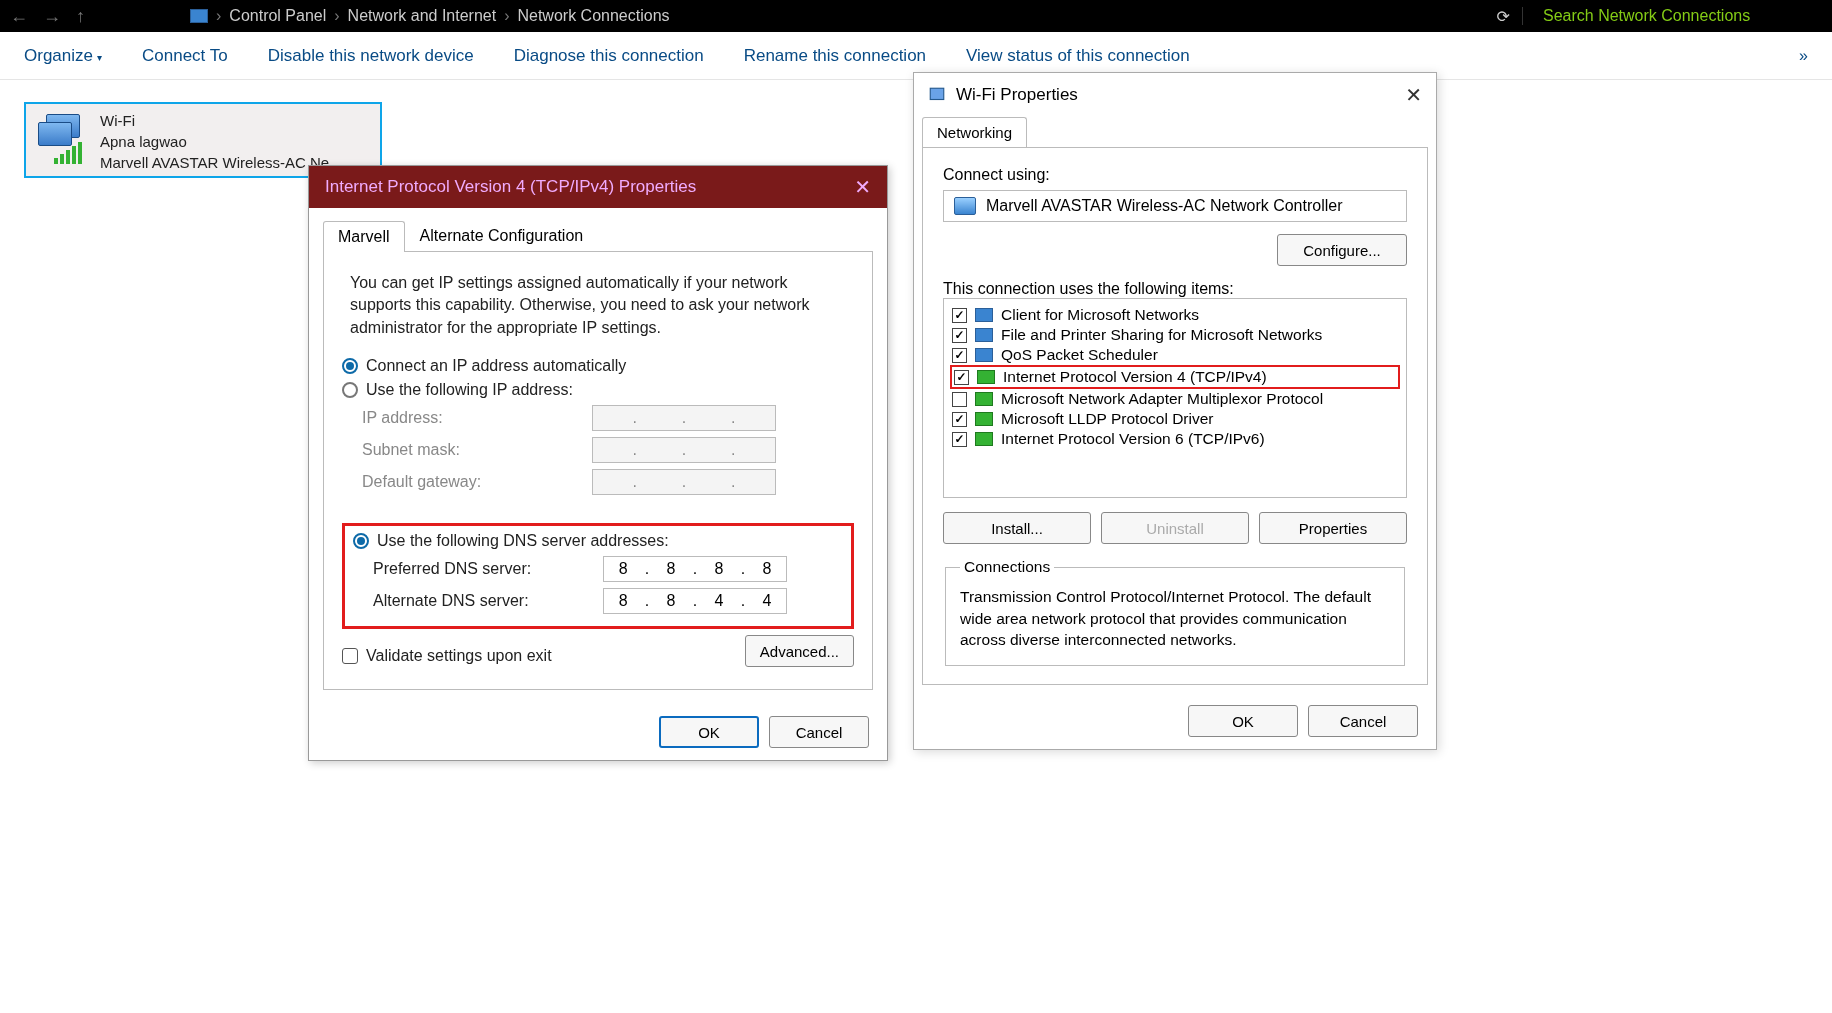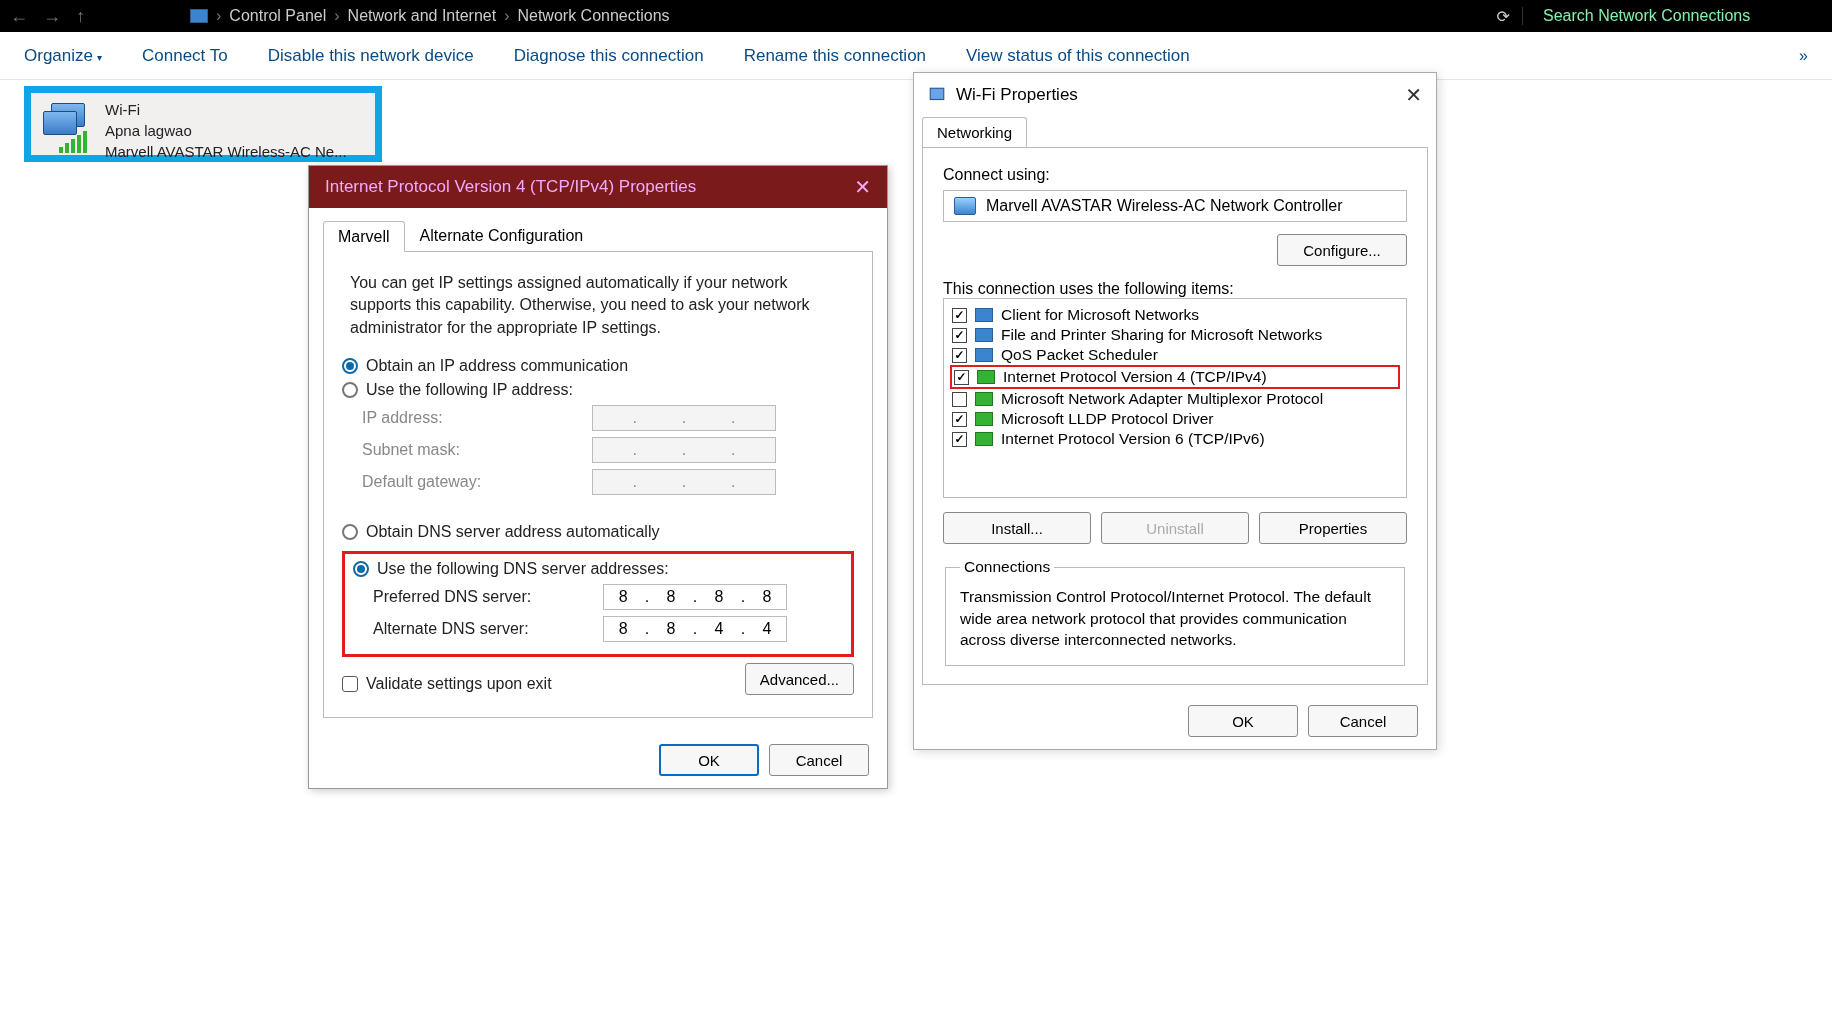--- a/index.html
+++ b/index.html
@@ -3,31 +3,31 @@
 <meta charset="utf-8">
 <style>
   * { box-sizing: border-box; font-family: "Segoe UI", Arial, sans-serif; }
   body { margin: 0; padding: 0; width: 1832px; height: 1013px; background: #fff; overflow: hidden; position: relative; }
 
   
   .addrbar { background: #000; height: 32px; color: #ccc; display: flex; align-items: center; padding: 0 10px; font-size: 16px; overflow: hidden; }
   .addrbar .nav-arrows { width: 180px; color: #777; font-size: 18px; }
   .addrbar .crumbs { flex: 1; display: flex; align-items: center; gap: 8px; }
   .addrbar .crumbs .sep { color: #777; }
-  .addrbar .search { width: 300px; color: #86efac; padding-left: 20px; border-left: 1px solid #333; }
+  .addrbar .search { width: 300px; color: #84cc16; padding-left: 20px; border-left: 1px solid #333; }
   .addrbar .reload { color: #ccc; margin: 0 12px; }
 
   
   .cmdbar { height: 48px; display: flex; align-items: center; gap: 40px; padding: 0 24px; color: #0b5394; font-size: 17px; border-bottom: 1px solid #e5e5e5; }
   .cmdbar .item { cursor: pointer; color: #094b85; }
   .cmdbar .item .caret { font-size: 10px; margin-left: 4px; }
   .cmdbar .chev { margin-left: auto; color: #094b85; font-size: 16px; }
 
   
-  .adapter-tile { position: absolute; left: 24px; top: 86px; width: 358px; height: 76px; background: #f2efef; border: 7px solid #0ea5e9; display: flex; align-items: flex-start; gap: 10px; padding: 6px 10px; }
+  .adapter-tile { position: absolute; left: 24px; top: 102px; width: 358px; height: 76px; background: #f2efef; border: 2px solid #0ea5e9; display: flex; align-items: flex-start; gap: 10px; padding: 6px 10px; }
   .adapter-tile .icon { width: 54px; height: 54px; position: relative; }
   .monitor { width: 34px; height: 24px; background: linear-gradient(#7fb8f0,#3b7cc9); border: 1px solid #1a4c86; border-radius: 2px; position: absolute; top: 4px; left: 10px; }
   .monitor2 { left: 2px; top: 12px; }
   .bars { position: absolute; bottom: 0; left: 18px; display: flex; align-items: flex-end; gap: 2px; }
   .bars span { width: 4px; background: #34b233; display: inline-block; }
   .bars span:nth-child(1){height:6px}.bars span:nth-child(2){height:10px}.bars span:nth-child(3){height:14px}.bars span:nth-child(4){height:18px}.bars span:nth-child(5){height:22px}
   .adapter-tile .txt { font-size: 15px; color: #222; line-height: 1.4; }
   .adapter-tile .txt .name { font-weight: 400; }
 
   
@@ -143,21 +143,21 @@
   <div class="body">
     <div class="tabs">
       <div class="tab active">Marvell</div>
       <div class="tab">Alternate Configuration</div>
     </div>
     <div class="tabframe">
       <div class="desc">You can get IP settings assigned automatically if your network supports this capability. Otherwise, you need to ask your network administrator for the appropriate IP settings.</div>
 
       <div class="radio-row">
         <span class="radio on"></span>
-        <span>Obtain an IP address communication</span>
+        <span>Connect an IP address automatically</span>
       </div>
       <div class="radio-row">
         <span class="radio off"></span>
         <span>Use the following IP address:</span>
       </div>
       <div class="field-grid">
         <div class="field-row">
           <label>IP address:</label>
           <div class="ipbox disabled">
               <span></span>
@@ -188,24 +188,20 @@
               <span class="dot">.</span>
               <span></span>
               <span class="dot">.</span>
               <span></span>
               <span class="dot">.</span>
               <span></span>
             </div>
         </div>
       </div>
 
-      <div class="radio-row">
-        <span class="radio off"></span>
-        <span>Obtain DNS server address automatically</span>
-      </div>
 
       <div class="highlight-box">
         <div class="radio-row" style="margin-top:0">
           <span class="radio on"></span>
           <span>Use the following DNS server addresses:</span>
         </div>
         <div class="field-grid" style="margin-bottom:4px">
           <div class="field-row">
             <label class="enabled">Preferred DNS server:</label>
             <div class="ipbox">

